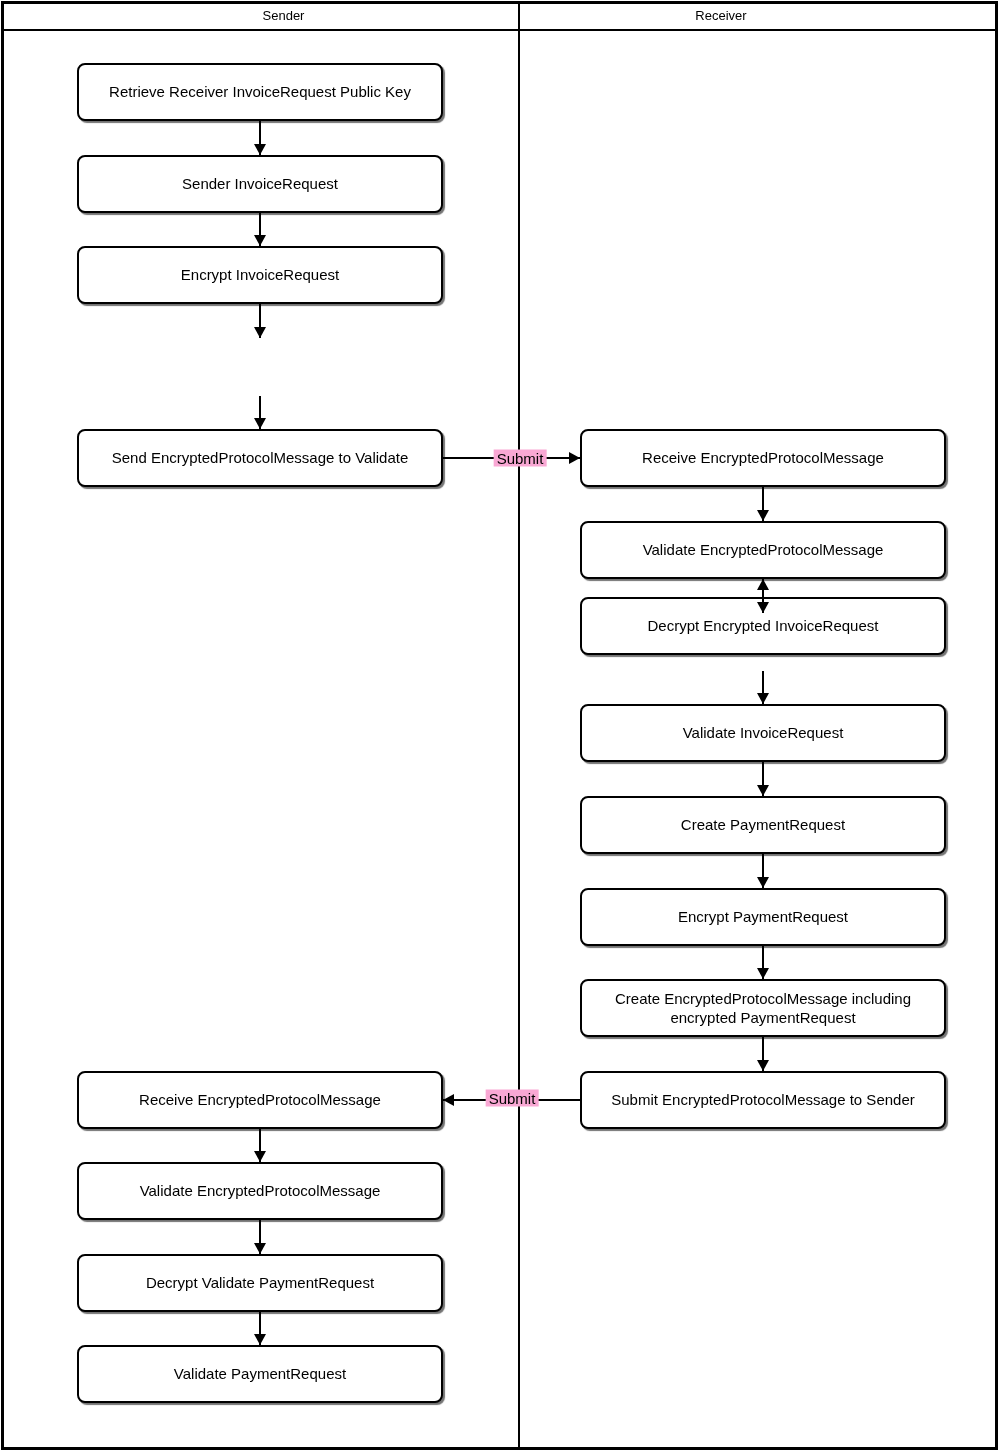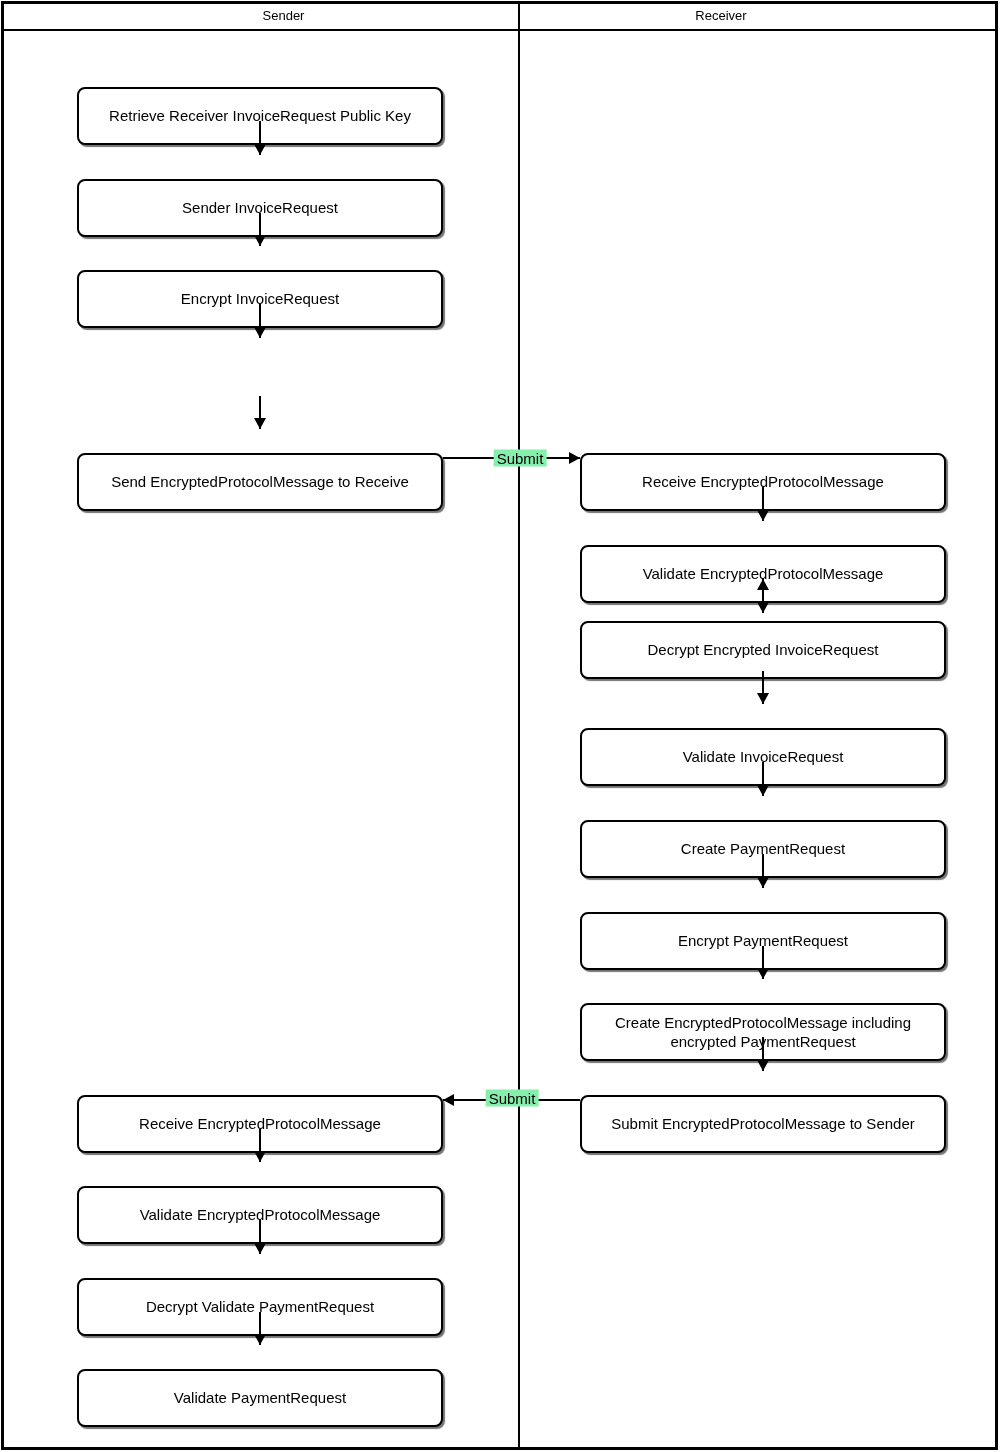--- a/index.html
+++ b/index.html
@@ -49,21 +49,20 @@
     border-radius: 8px;
     box-shadow: 2px 2px 1px rgba(0,0,0,0.55);
     box-sizing: border-box;
     display: flex;
     align-items: center;
     justify-content: center;
     text-align: center;
     padding: 4px 14px;
     font-size: 15px;
     line-height: 1.3;
-    margin-top: 24px;
   }
   .col-s { left: 77px; }
   .col-r { left: 580px; }
 
   .varrow {
     position: absolute;
     width: 2px;
     background: #000;
   }
   .varrow::after {
@@ -106,21 +105,21 @@
     position: absolute;
     left: 0; top: -5px;
     width: 0; height: 0;
     border-top: 6px solid transparent;
     border-bottom: 6px solid transparent;
     border-right: 11px solid #000;
   }
   .conn-label {
     position: absolute;
     transform: translate(-50%, -50%);
-    background: #86efac;
+    background: #f9a8d4;
     padding: 0 3px;
     font-size: 15px;
     white-space: nowrap;
   }
 </style>
 </head>
 <body>
 
 <div class="canvas">
   <div class="frame"></div>
@@ -133,21 +132,21 @@
   <div class="box col-s" style="top:63px">
       <span>Retrieve Receiver InvoiceRequest Public Key</span>
     </div>
   <div class="box col-s" style="top:155px">
       <span>Sender InvoiceRequest</span>
     </div>
   <div class="box col-s" style="top:246px">
       <span>Encrypt InvoiceRequest</span>
     </div>
   <div class="box col-s" style="top:429px">
-      <span>Send EncryptedProtocolMessage to Receive</span>
+      <span>Send EncryptedProtocolMessage to Validate</span>
     </div>
 
   <div class="varrow varrow-s" style="top:121px;height:34px"></div>
   <div class="varrow varrow-s" style="top:213px;height:33px"></div>
   <div class="varrow varrow-s" style="top:304px;height:34px"></div>
   <div class="varrow varrow-s" style="top:396px;height:33px"></div>
 
   <div class="harrow to-right" style="left:443px;top:457px;width:137px"></div>
   <div class="conn-label" style="left:520px;top:458px">Submit</div>
 

